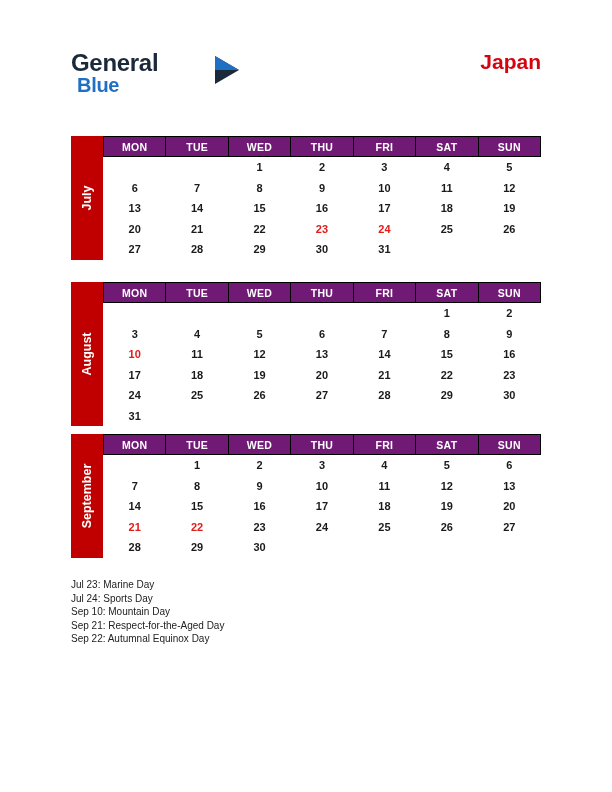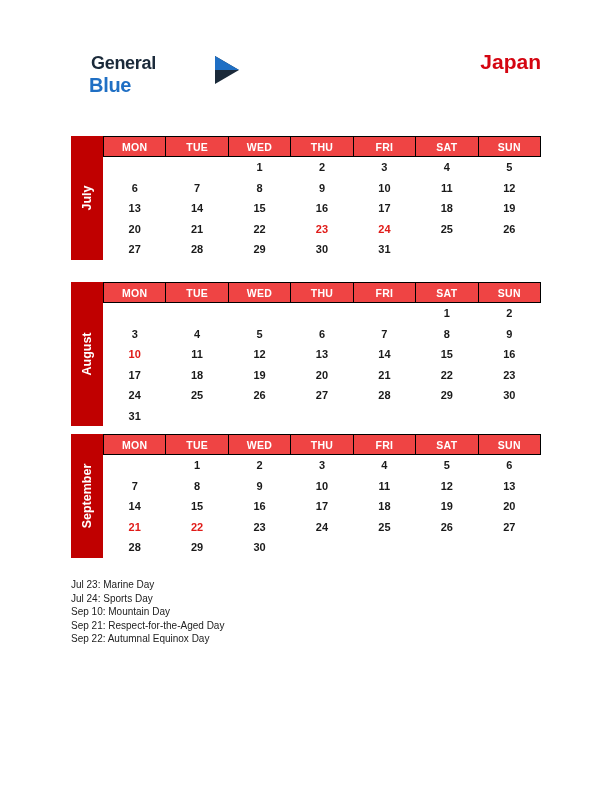--- a/index.html
+++ b/index.html
@@ -29,36 +29,35 @@
     height: 80px;
   }
   .logo {
     position: absolute;
     left: 71px;
     top: 12px;
     width: 180px;
     height: 56px;
   }
   .logo-general {
-    font-size: 18px;
+    font-size: 24px;
     font-weight: bold;
     color: #1b2a3a;
     letter-spacing: -0.3px;
     line-height: 22px;
     display: block;
-    margin-left: 20px;
   }
   .logo-blue {
     font-size: 20px;
     font-weight: bold;
     color: #1f6fc4;
     letter-spacing: -0.3px;
     line-height: 22px;
     display: block;
-    margin-left: 18px;
+    margin-left: 6px;
   }
   .logo-mark {
     position: absolute;
     left: 142px;
     top: 2px;
     width: 28px;
     height: 30px;
   }
   .title-block {
     position: absolute;
@@ -109,21 +108,21 @@
   }
   .grid {
     flex: 1 1 auto;
   }
   table.cal {
     border-collapse: collapse;
     width: 438px;
     table-layout: fixed;
   }
   table.cal th {
-    background: #ef4444;
+    background: #701a75;
     color: #ffffff;
     font-size: 10.5px;
     font-weight: bold;
     height: 17px;
     letter-spacing: 0.3px;
     border: 1px solid #000000;
   }
   table.cal td {
     height: 18.5px;
     text-align: center;

